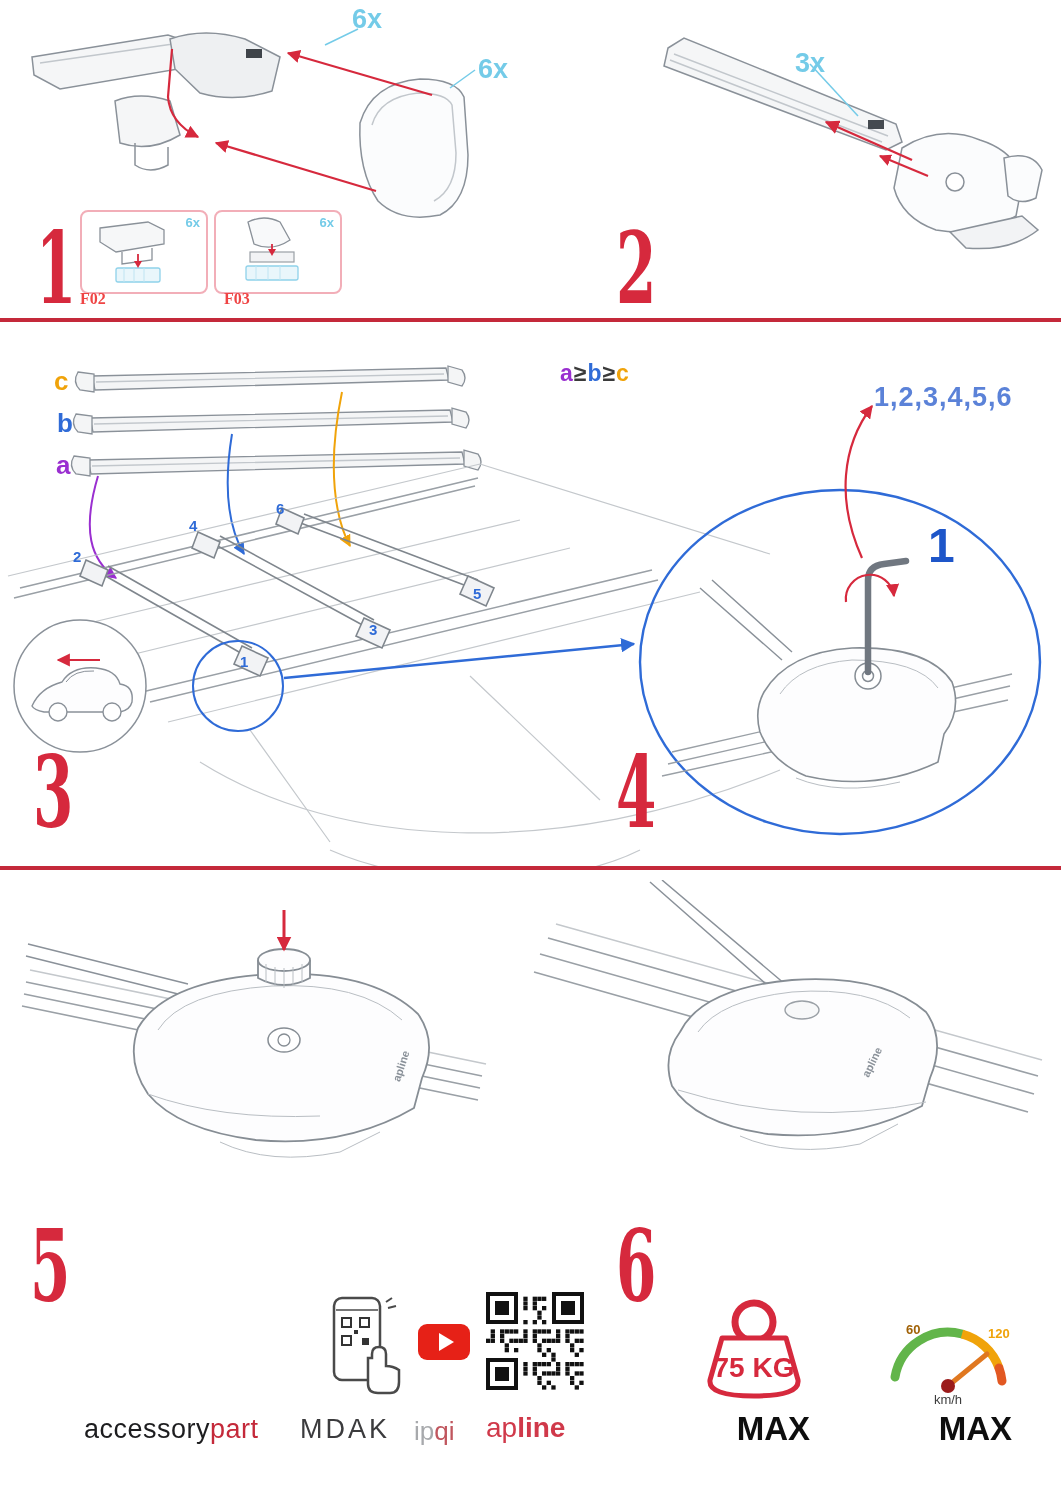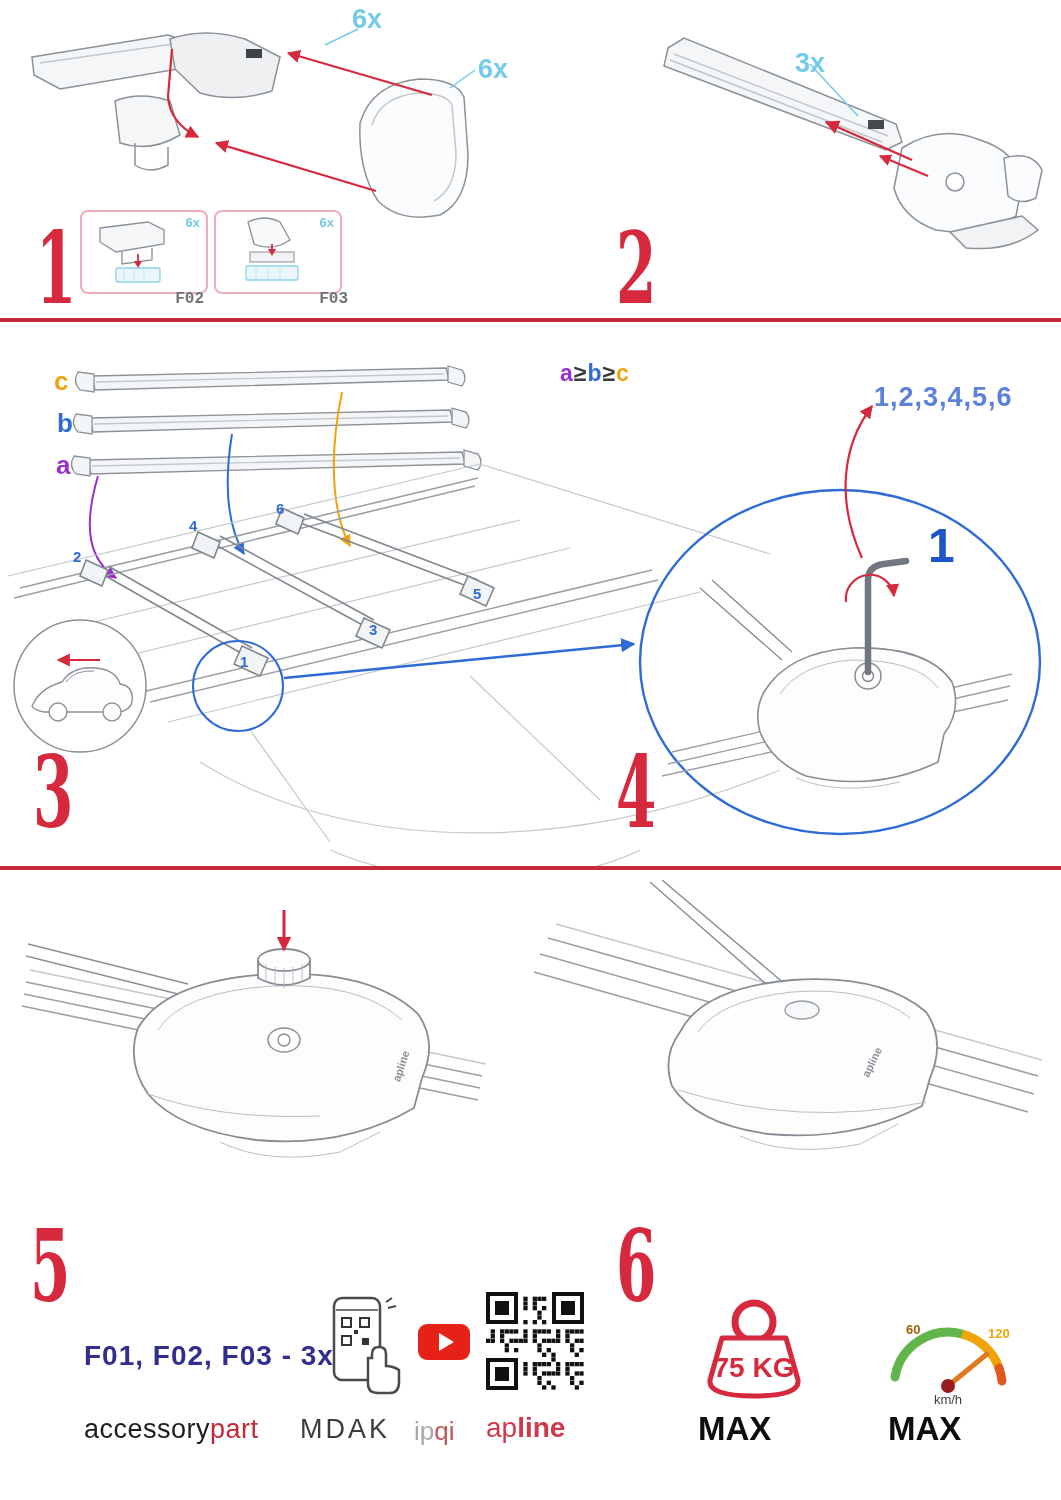--- a/index.html
+++ b/index.html
@@ -5,31 +5,31 @@
   html,body{margin:0;padding:0;background:#fff;}
   .page{position:relative;width:1061px;height:1500px;background:#ffffff;overflow:hidden;
         font-family:"Liberation Sans","DejaVu Sans",sans-serif;color:#222;}
   .abs{position:absolute;}
   .stepnum{font-family:"DejaVu Serif","Liberation Serif",serif;font-weight:700;font-size:100px;
            line-height:.88;color:#d6293d;transform:scaleX(.58);transform-origin:left top;}
   .qty{color:#74cbe8;font-weight:700;font-size:27px;}
   .qty-sm{color:#74cbe8;font-weight:700;font-size:13px;}
   .divider{left:0;width:1061px;height:4px;background:#c4293a;}
   .inset{width:124px;height:80px;border:2px solid #f2aeb8;border-radius:8px;background:#fff;}
-  .codechip{color:#737373;font-weight:700;font-size:16px;text-align:right;width:124px;
-            font-family:Liberation Mono, monospace;}
+  .codechip{color:#ef4444;font-weight:700;font-size:16px;text-align:left;width:124px;
+            font-family:Liberation Serif, serif;}
   .barlabel{font-size:26px;font-weight:700;}
   .rule{font-size:23px;font-weight:700;letter-spacing:1px;}
   .roofnum{font-size:15px;font-weight:700;color:#2f6bd7;}
   .seq{font-size:27px;font-weight:600;color:#5b82d8;letter-spacing:1px;}
   .big1{font-size:48px;font-weight:700;color:#1e56c9;}
   .kit{font-size:28px;font-weight:700;color:#312e8e;letter-spacing:1px;}
   .brand{font-size:27px;font-weight:400;letter-spacing:.5px;}
   .footlabel{font-size:11px;font-weight:700;color:#8a9199;}
-  .maxtxt{font-size:33px;font-weight:700;color:#0e0e0e;text-align:left;}
+  .maxtxt{font-size:33px;font-weight:700;color:#0e0e0e;text-align:right;}
   .c-purple{color:#9a2fd0;} .c-blue{color:#2f6bd7;} .c-orange{color:#f0a30a;} .c-dark{color:#3a3a3a;}
   .yt{width:52px;height:36px;background:#e62117;border-radius:9px;display:flex;align-items:center;justify-content:center;}
   .yt-tri{width:0;height:0;border-left:15px solid #fff;border-top:9px solid transparent;border-bottom:9px solid transparent;margin-left:4px;}
   .speedlab{font-size:13px;font-weight:700;}
   .kmh{font-size:13px;color:#3c3c3c;text-align:center;}
   .kg{font-size:28px;font-weight:700;color:#d6293d;text-align:center;}
 </style>
 </head>
 <body>
 
@@ -273,21 +273,20 @@
       <path d="M210,256 Q260,278 330,264 L368,244" fill="none" stroke="#b9bec3" stroke-width="1"></path>
       <path d="M148,210 Q270,248 396,222" fill="none" stroke="#b9bec3" stroke-width="1"></path>
       <ellipse cx="272" cy="130" rx="17" ry="9" fill="#f7f8f9" stroke="#9aa0a6" stroke-width="1.4"></ellipse>
     </g>
   </svg>
   <span class="abs footlabel" style="left:856px;top:1056px;transform:rotate(-64deg)">apline</span>
 
   <span class="abs stepnum" style="left:30px;top:1222px">5</span>
   <span class="abs stepnum" style="left:616px;top:1222px">6</span>
 
-  <span class="abs kit" style="left:84px;top:1340px">F01, F02, F03 - 3x</span>
 
   <svg class="abs" style="left:320px;top:1296px" width="84" height="100" viewBox="0 0 84 100">
     <rect x="14" y="2" width="46" height="82" rx="8" fill="#fff" stroke="#4a4a4a" stroke-width="2.5"></rect>
     <path d="M16,14 L58,14" stroke="#4a4a4a" stroke-width="1.5"></path>
     <rect x="22" y="22" width="9" height="9" fill="none" stroke="#333" stroke-width="2"></rect>
     <rect x="40" y="22" width="9" height="9" fill="none" stroke="#333" stroke-width="2"></rect>
     <rect x="22" y="40" width="9" height="9" fill="none" stroke="#333" stroke-width="2"></rect>
     <rect x="42" y="42" width="7" height="7" fill="#333"></rect>
       <rect x="34" y="34" width="4" height="4" fill="#333"></rect>
     <path d="M66,6 L72,2 M68,12 L76,10" stroke="#4a4a4a" stroke-width="2"></path>

